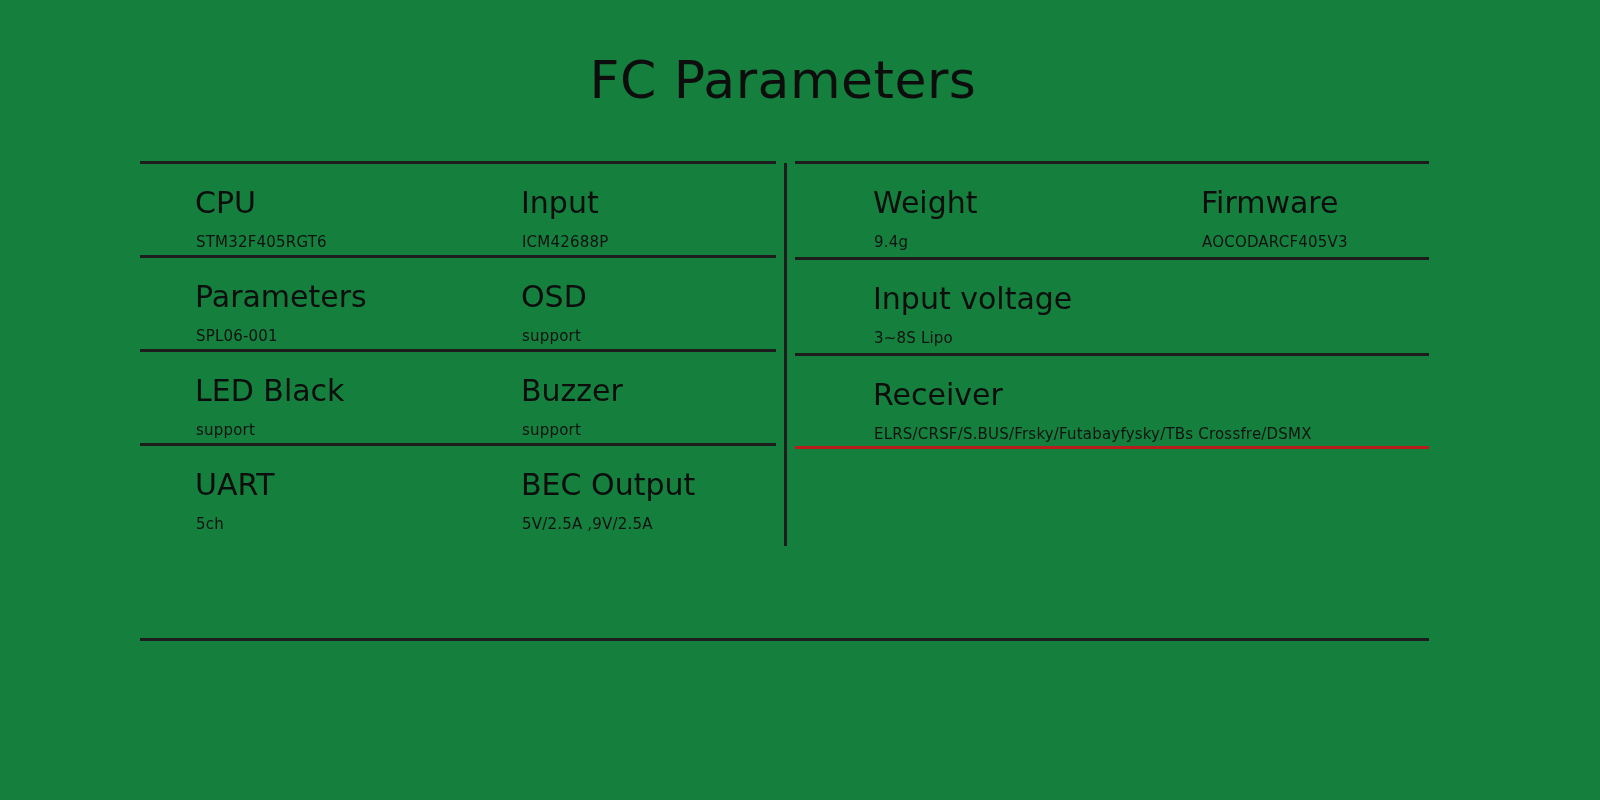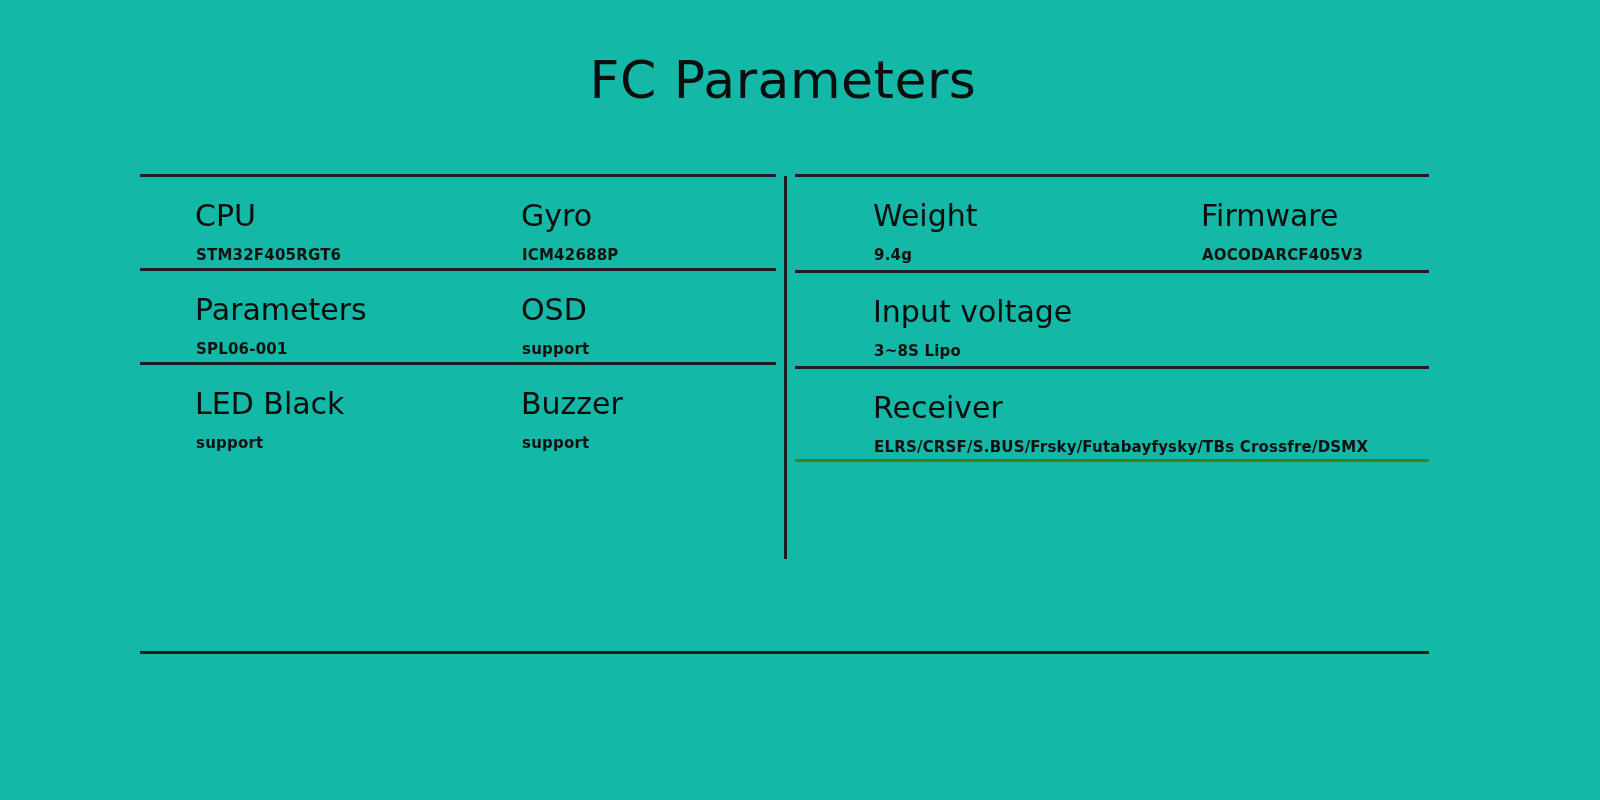--- a/index.html
+++ b/index.html
@@ -13,21 +13,21 @@
     height: 800px;
     font-family: "DejaVu Sans", "Liberation Sans", sans-serif;
     color: #000000;
     overflow: hidden;
     position: relative;
   }
 
   .page {
     position: absolute;
     inset: 0;
-    background: #14b8a6;
+    background: #15803d;
   }
 
   
   .title {
     position: absolute;
     left: 0;
     top: 52px;
     width: 1566px;
     text-align: center;
     font-size: 52px;
@@ -35,40 +35,40 @@
     letter-spacing: 0.5px;
     line-height: 1.1;
     color: #0d0d0d;
     font-family: "DejaVu Sans", "Liberation Sans", sans-serif;
   }
 
   
   .spec-area {
     position: absolute;
     left: 140px;
-    top: 174px;
+    top: 161px;
     width: 1289px;
     height: 343px;
   }
 
   .table {
     position: absolute;
     top: 0;
   }
   .table-left  { left: 0px;   width: 636px; }
   .table-right { left: 655px; width: 634px; }
 
   .row {
     position: relative;
     border-top: 3px solid #1d1d1d;
     box-sizing: border-box;
     height: 94px;
   }
   .row.last-rule {
-    border-bottom: 3px solid #4d7c0f;
+    border-bottom: 3px solid #b91c1c;
   }
   
   .table-right .row { height: 96px; }
 
   .cells {
     position: absolute;
     left: 0;
     top: 0;
     width: 100%;
     height: 100%;
@@ -92,21 +92,21 @@
     font-weight: 400;
     line-height: 1;
     color: #0d0d0d;
   }
   .cell-value {
     position: absolute;
     top: 71px;
     left: 1px;
     white-space: nowrap;
     font-size: 15px;
-    font-weight: 700;
+    font-weight: 400;
     line-height: 1;
     letter-spacing: 0.2px;
     color: #111111;
     text-align: right;
   }
 
   
   .divider {
     position: absolute;
     left: 644px;
@@ -137,21 +137,21 @@
 
     <div class="table table-left">
 
       <div class="row">
         <div class="cells">
           <div class="cell cell-1">
             <div class="cell-label">CPU</div>
             <div class="cell-value">STM32F405RGT6</div>
           </div>
           <div class="cell cell-2">
-            <div class="cell-label">Gyro</div>
+            <div class="cell-label">Input</div>
             <div class="cell-value">ICM42688P</div>
           </div>
         </div>
       </div>
 
       <div class="row">
         <div class="cells">
           <div class="cell cell-1">
             <div class="cell-label">Parameters</div>
             <div class="cell-value">SPL06-001</div>
@@ -170,20 +170,32 @@
             <div class="cell-label">LED Black</div>
             <div class="cell-value">support</div>
           </div>
           <div class="cell cell-2">
             <div class="cell-label">Buzzer</div>
             <div class="cell-value">support</div>
           </div>
         </div>
       </div>
 
+      <div class="row">
+        <div class="cells">
+          <div class="cell cell-1">
+            <div class="cell-label">UART</div>
+            <div class="cell-value">5ch</div>
+          </div>
+          <div class="cell cell-2">
+            <div class="cell-label">BEC Output</div>
+            <div class="cell-value">5V/2.5A ,9V/2.5A</div>
+          </div>
+        </div>
+      </div>
 
     </div>
 
     <div class="divider"></div>
 
     <div class="table table-right">
 
 
       <div class="row">
         <div class="cells">

